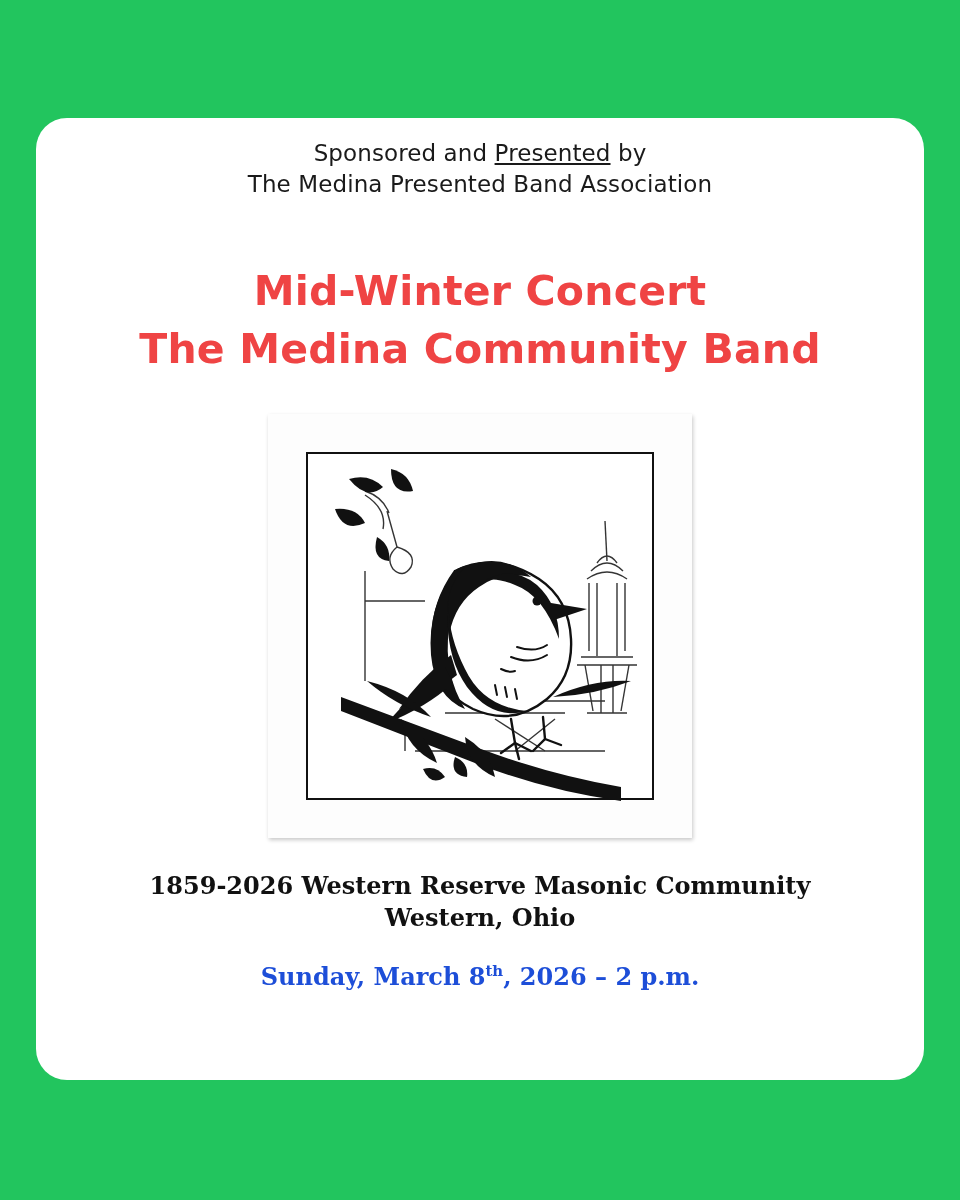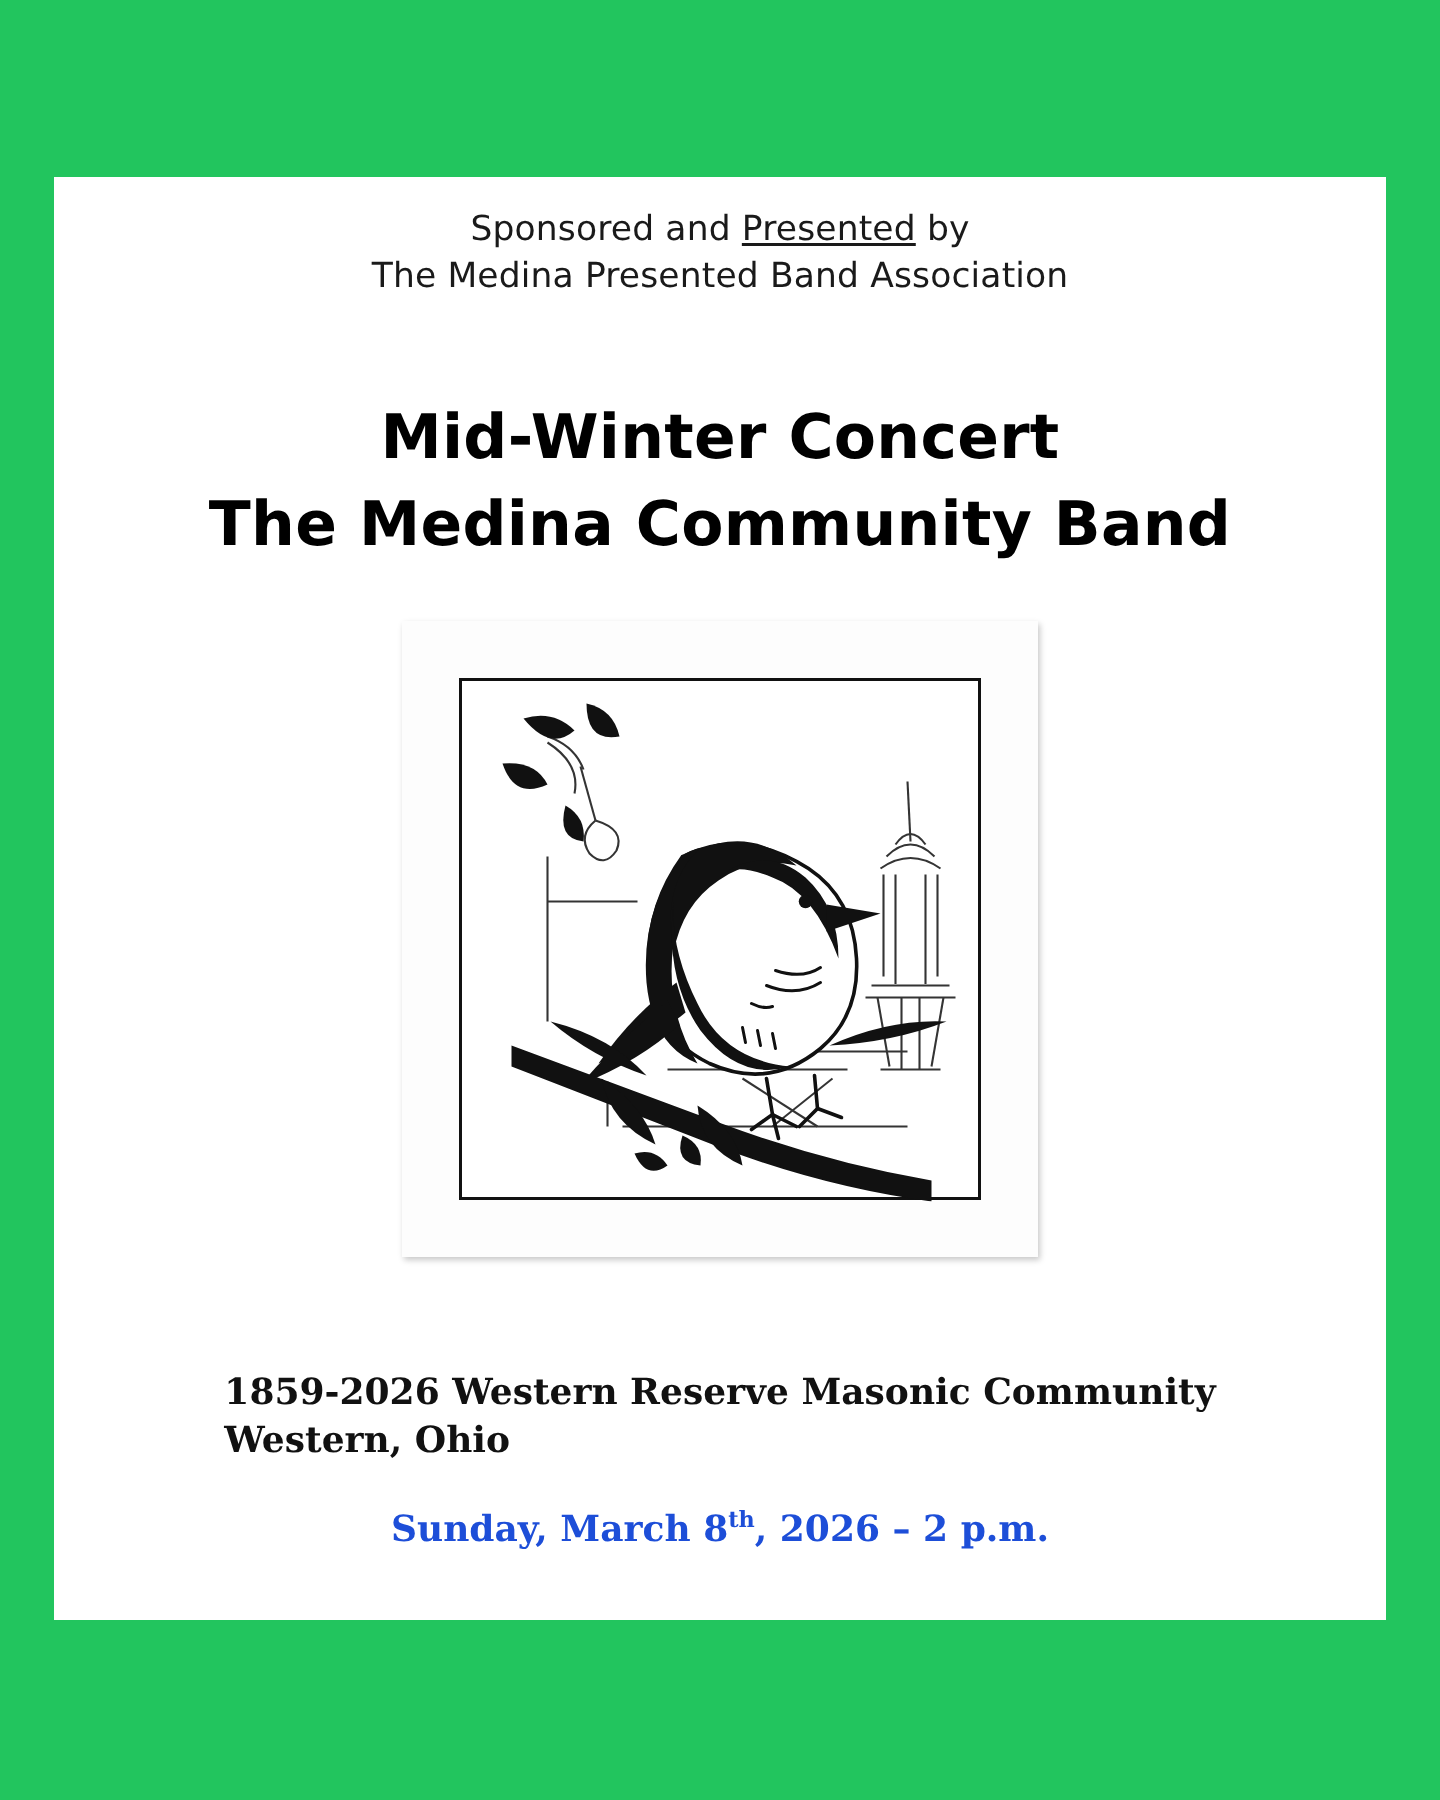--- a/index.html
+++ b/index.html
@@ -18,41 +18,42 @@
     position: absolute;
     left: 36px;
     top: 118px;
     width: 888px;
     height: 962px;
     background: #ffffff;
     box-sizing: border-box;
     display: flex;
     flex-direction: column;
     align-items: center;
+    border-radius: 31px;
   }
 
   .sponsor-block {
     margin-top: 20px;
     text-align: center;
     color: #1a1a1a;
     font-size: 23px;
     line-height: 31px;
     font-family: "DejaVu Sans", sans-serif;
     letter-spacing: 0.1px;
   }
   .sponsor-line { white-space: nowrap; }
   .underlined {
     text-decoration: underline;
     text-underline-offset: 2px;
   }
 
   .title-block {
     margin-top: 62px;
     text-align: center;
-    color: #000000;
+    color: #ef4444;
     font-weight: bold;
     font-size: 41px;
     line-height: 58px;
     font-family: "DejaVu Sans", sans-serif;
     letter-spacing: 0.2px;
   }
 
   .art-wrap {
     margin-top: 36px;
     width: 424px;
@@ -65,22 +66,22 @@
     box-sizing: border-box;
   }
   .art-inner {
     width: 350px;
     height: 350px;
     position: relative;
   }
   .art-inner svg { display: block; }
 
   .venue-block {
-    margin-top: 74px;
-    text-align: left;
+    margin-top: 32px;
+    text-align: center;
     color: #111111;
     font-weight: bold;
     font-size: 24px;
     line-height: 32px;
     font-family: "DejaVu Serif", serif;
   }
 
   .date-block {
     margin-top: 28px;
     text-align: center;

